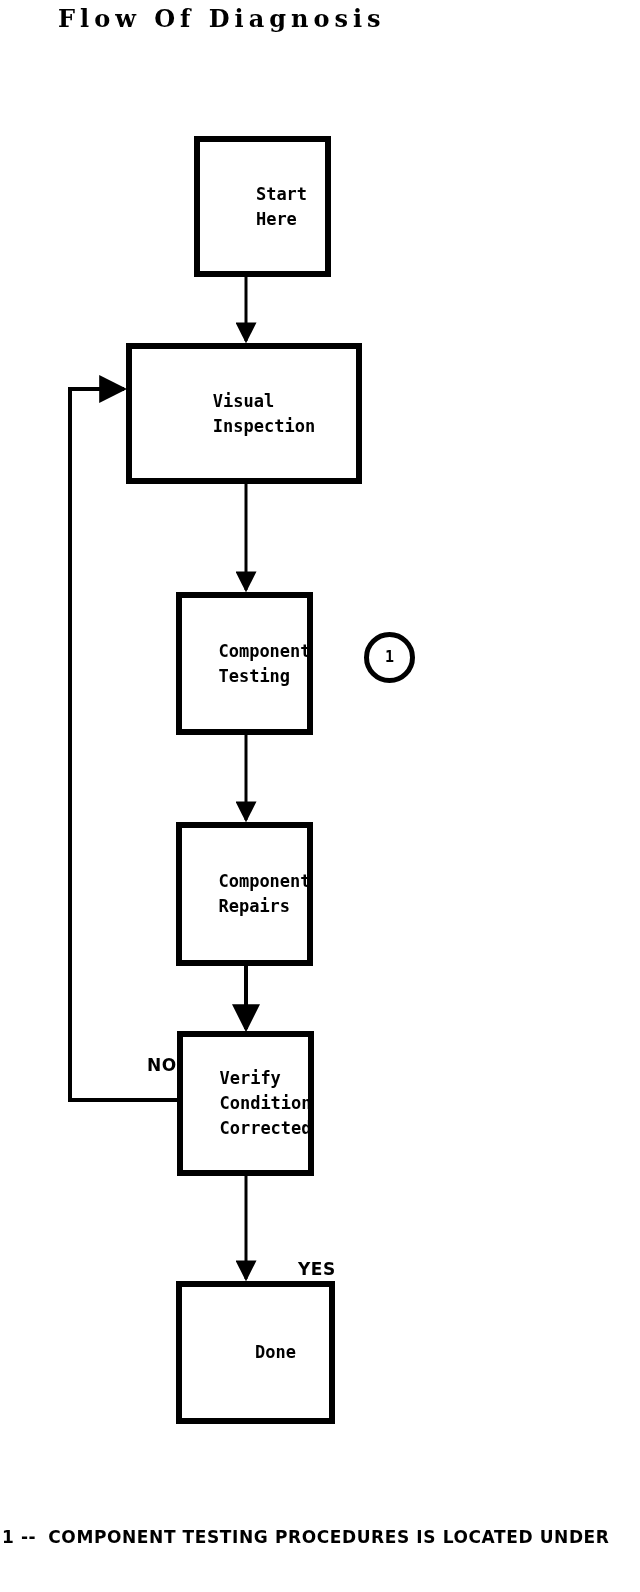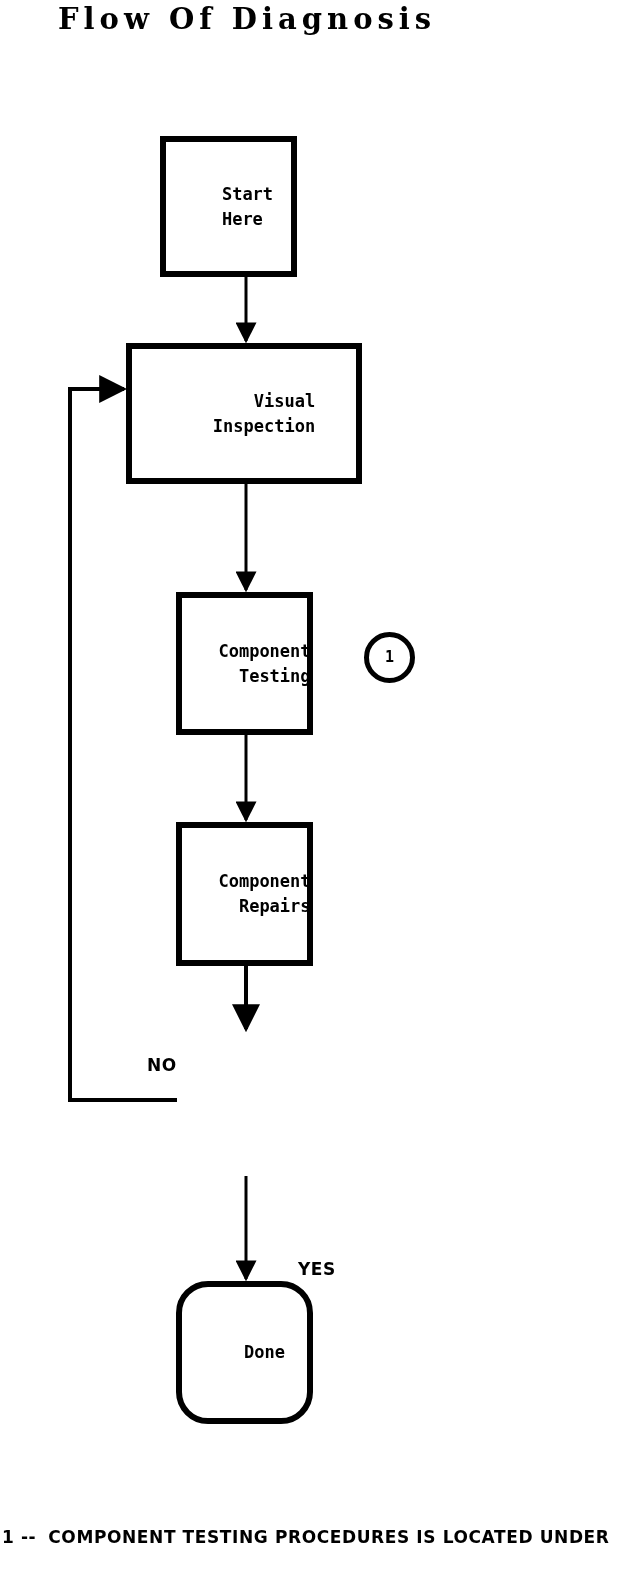--- a/index.html
+++ b/index.html
@@ -25,21 +25,21 @@
     height: 1592px;
   }
 
   
   .title {
     position: absolute;
     left: 58px;
     top: 0px;
     width: 520px;
     font-family: "DejaVu Serif", serif;
-    font-size: 29px;
+    font-size: 24px;
     font-weight: 700;
     letter-spacing: 5px;
     color: #000;
     white-space: nowrap;
     line-height: 38px;
   }
 
   
   .node {
     position: absolute;
@@ -53,28 +53,28 @@
   .node-text {
     font-family: "DejaVu Sans Mono", monospace;
     font-size: 17px;
     font-weight: 700;
     line-height: 25px;
     letter-spacing: 0px;
     color: #000;
     white-space: pre;
   }
   .ta-left   { text-align: left; }
-  .ta-center { text-align: right; margin-left: 40px; }
-
-  #node-start      { left: 160px; top: 136px;  width: 137px; height: 141px; }
+  .ta-center { text-align: left; margin-left: 40px; }
+
+  #node-start      { left: 194px; top: 136px;  width: 137px; height: 141px; }
   #node-visual     { left: 126px; top: 343px;  width: 236px; height: 141px; }
   #node-testing    { left: 176px; top: 592px;  width: 137px; height: 143px; }
   #node-repairs    { left: 176px; top: 822px;  width: 137px; height: 144px; }
   #node-verify     { left: 177px; top: 1031px; width: 137px; height: 145px; }
-  #node-done       { left: 176px; top: 1281px; width: 137px; height: 143px; border-radius: 32px; }
+  #node-done       { left: 176px; top: 1281px; width: 159px; height: 143px; }
 
   #node-start .node-text   { padding-left: 38px; }
   #node-visual .node-text  { padding-left: 0px; }
   #node-testing .node-text { padding-left: 0px; }
 
   
   .ref-circle {
     position: absolute;
     left: 364px;
     top: 632px;
@@ -187,20 +187,25 @@
   <div class="node" id="node-testing">
     <div class="node-text ta-center">Component
 Testing</div>
   </div>
 
   <div class="node" id="node-repairs">
     <div class="node-text ta-center">Component
 Repairs</div>
   </div>
 
+  <div class="node" id="node-verify">
+    <div class="node-text ta-center">Verify
+Condition
+Corrected</div>
+  </div>
 
   <div class="node" id="node-done">
     <div class="node-text ta-center">Done</div>
   </div>
 
   <div class="ref-circle">
     <span>1</span>
   </div>
 
   <div class="edge-label" id="label-no">NO</div>

